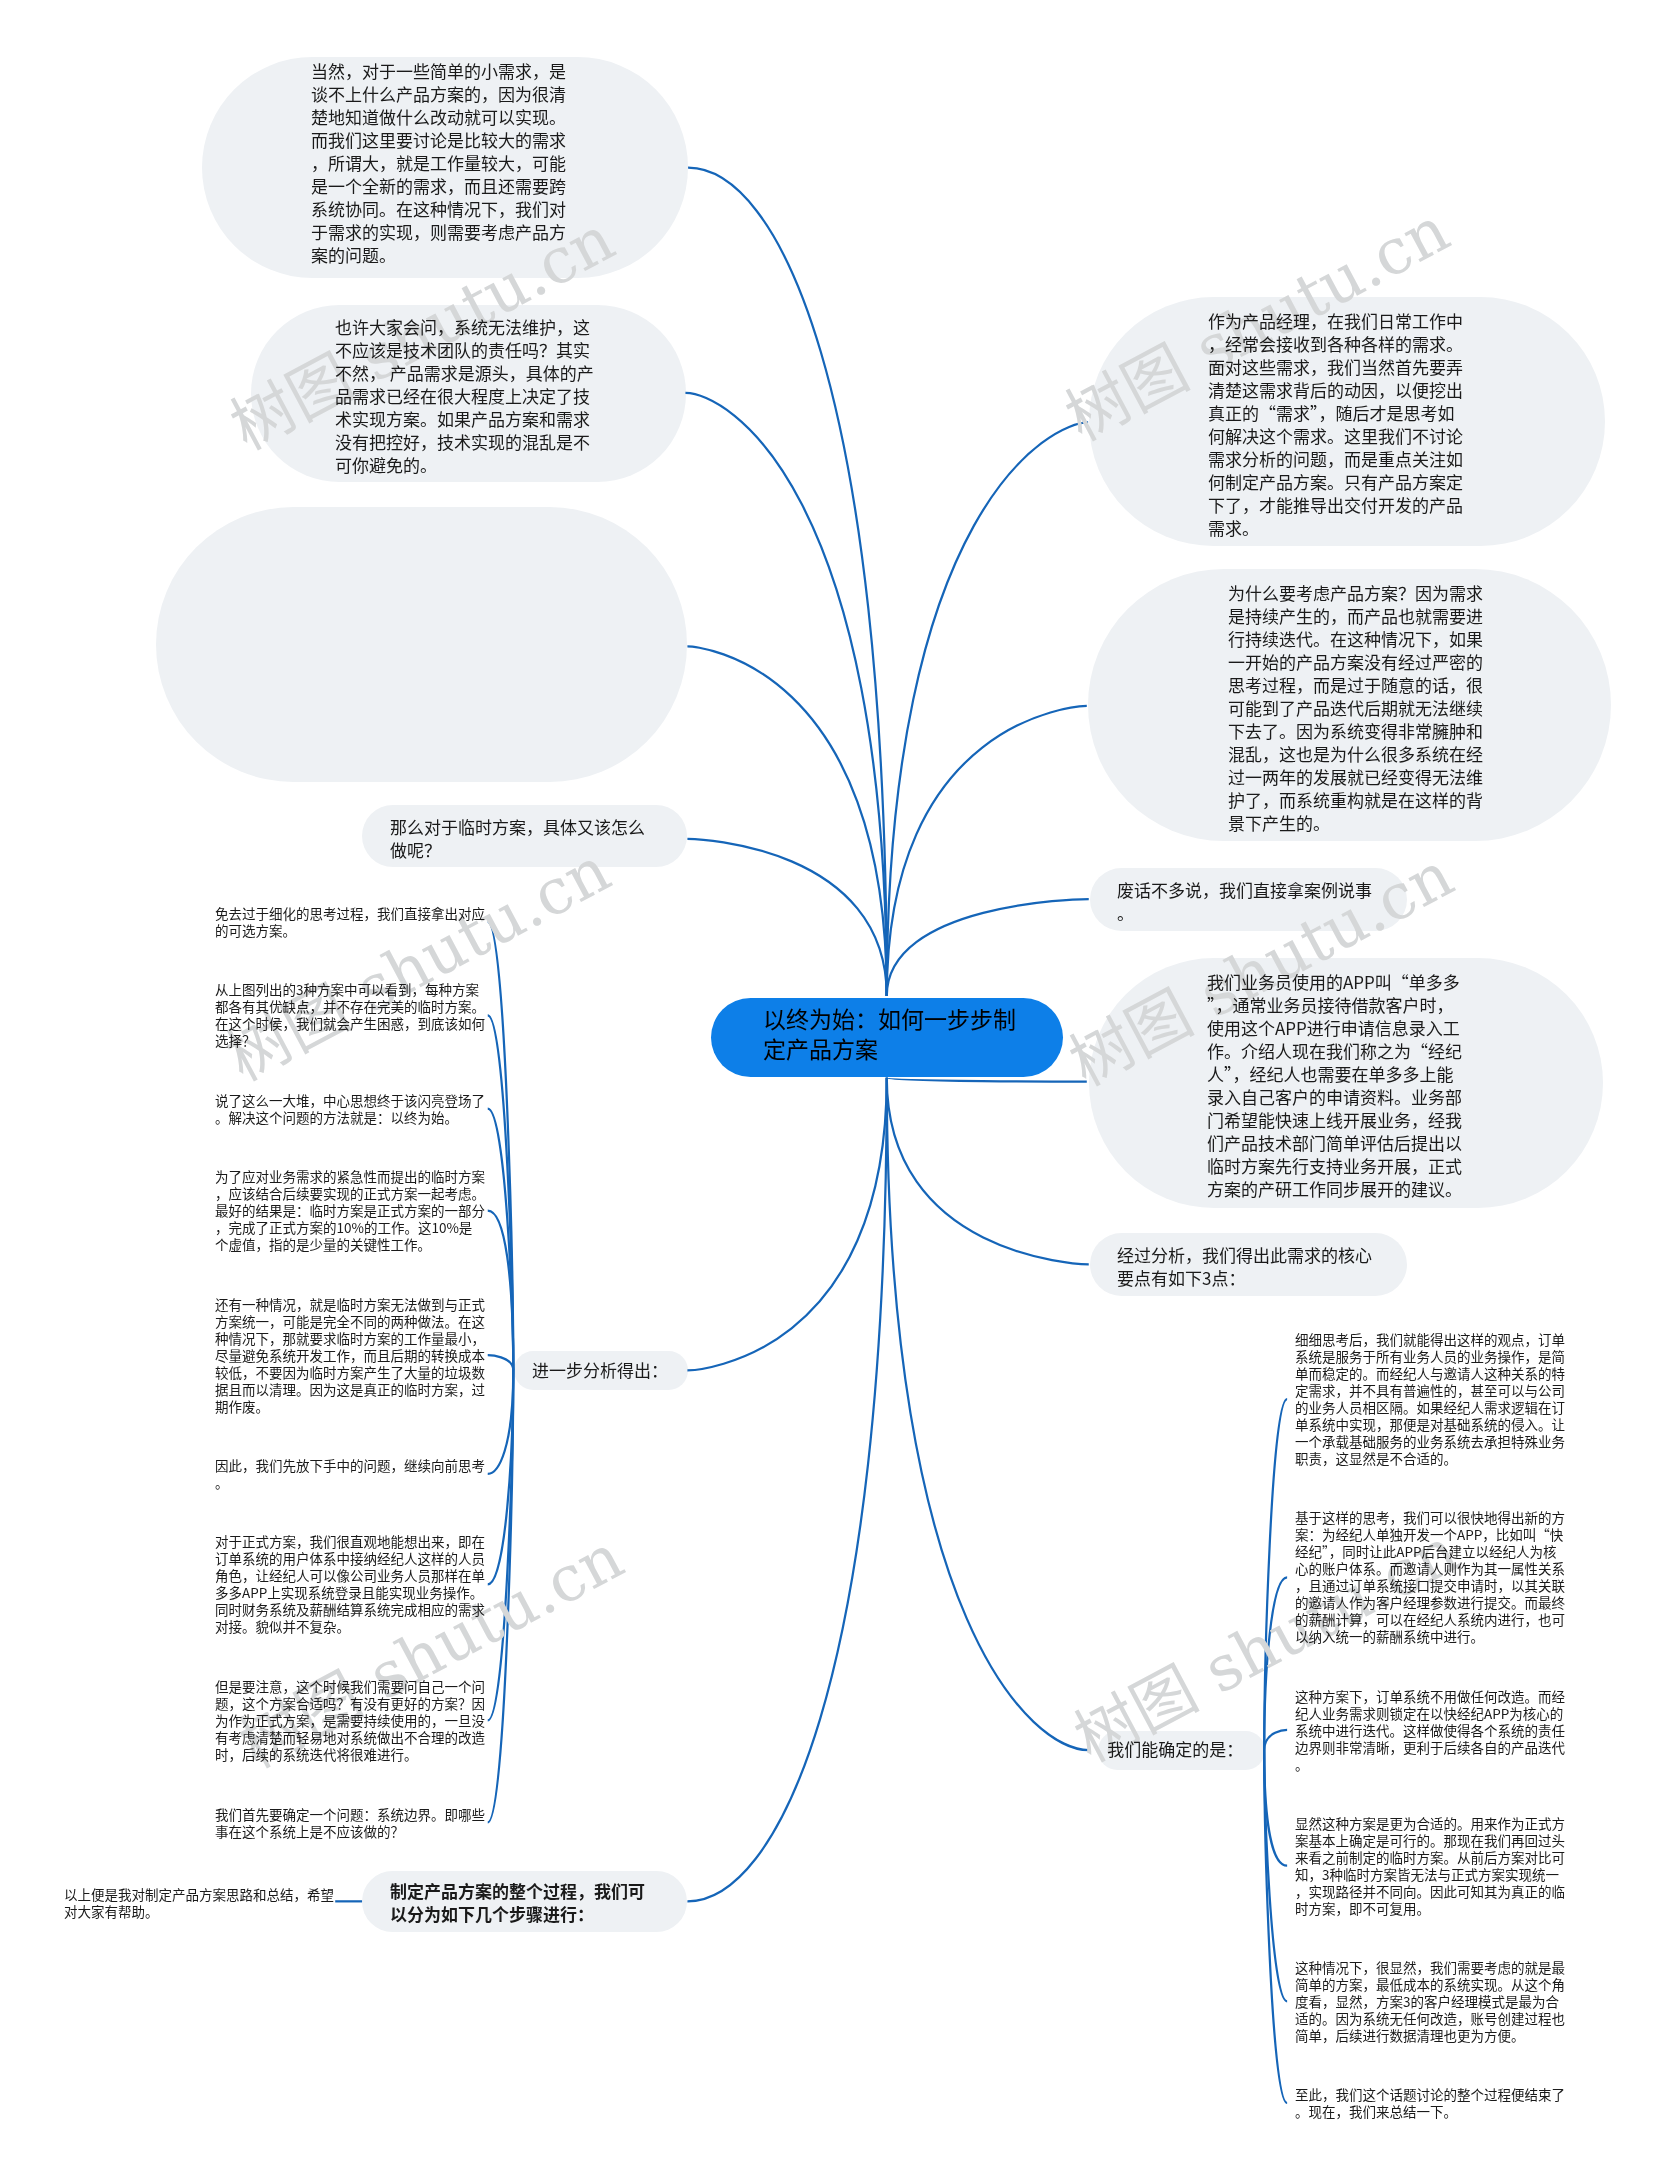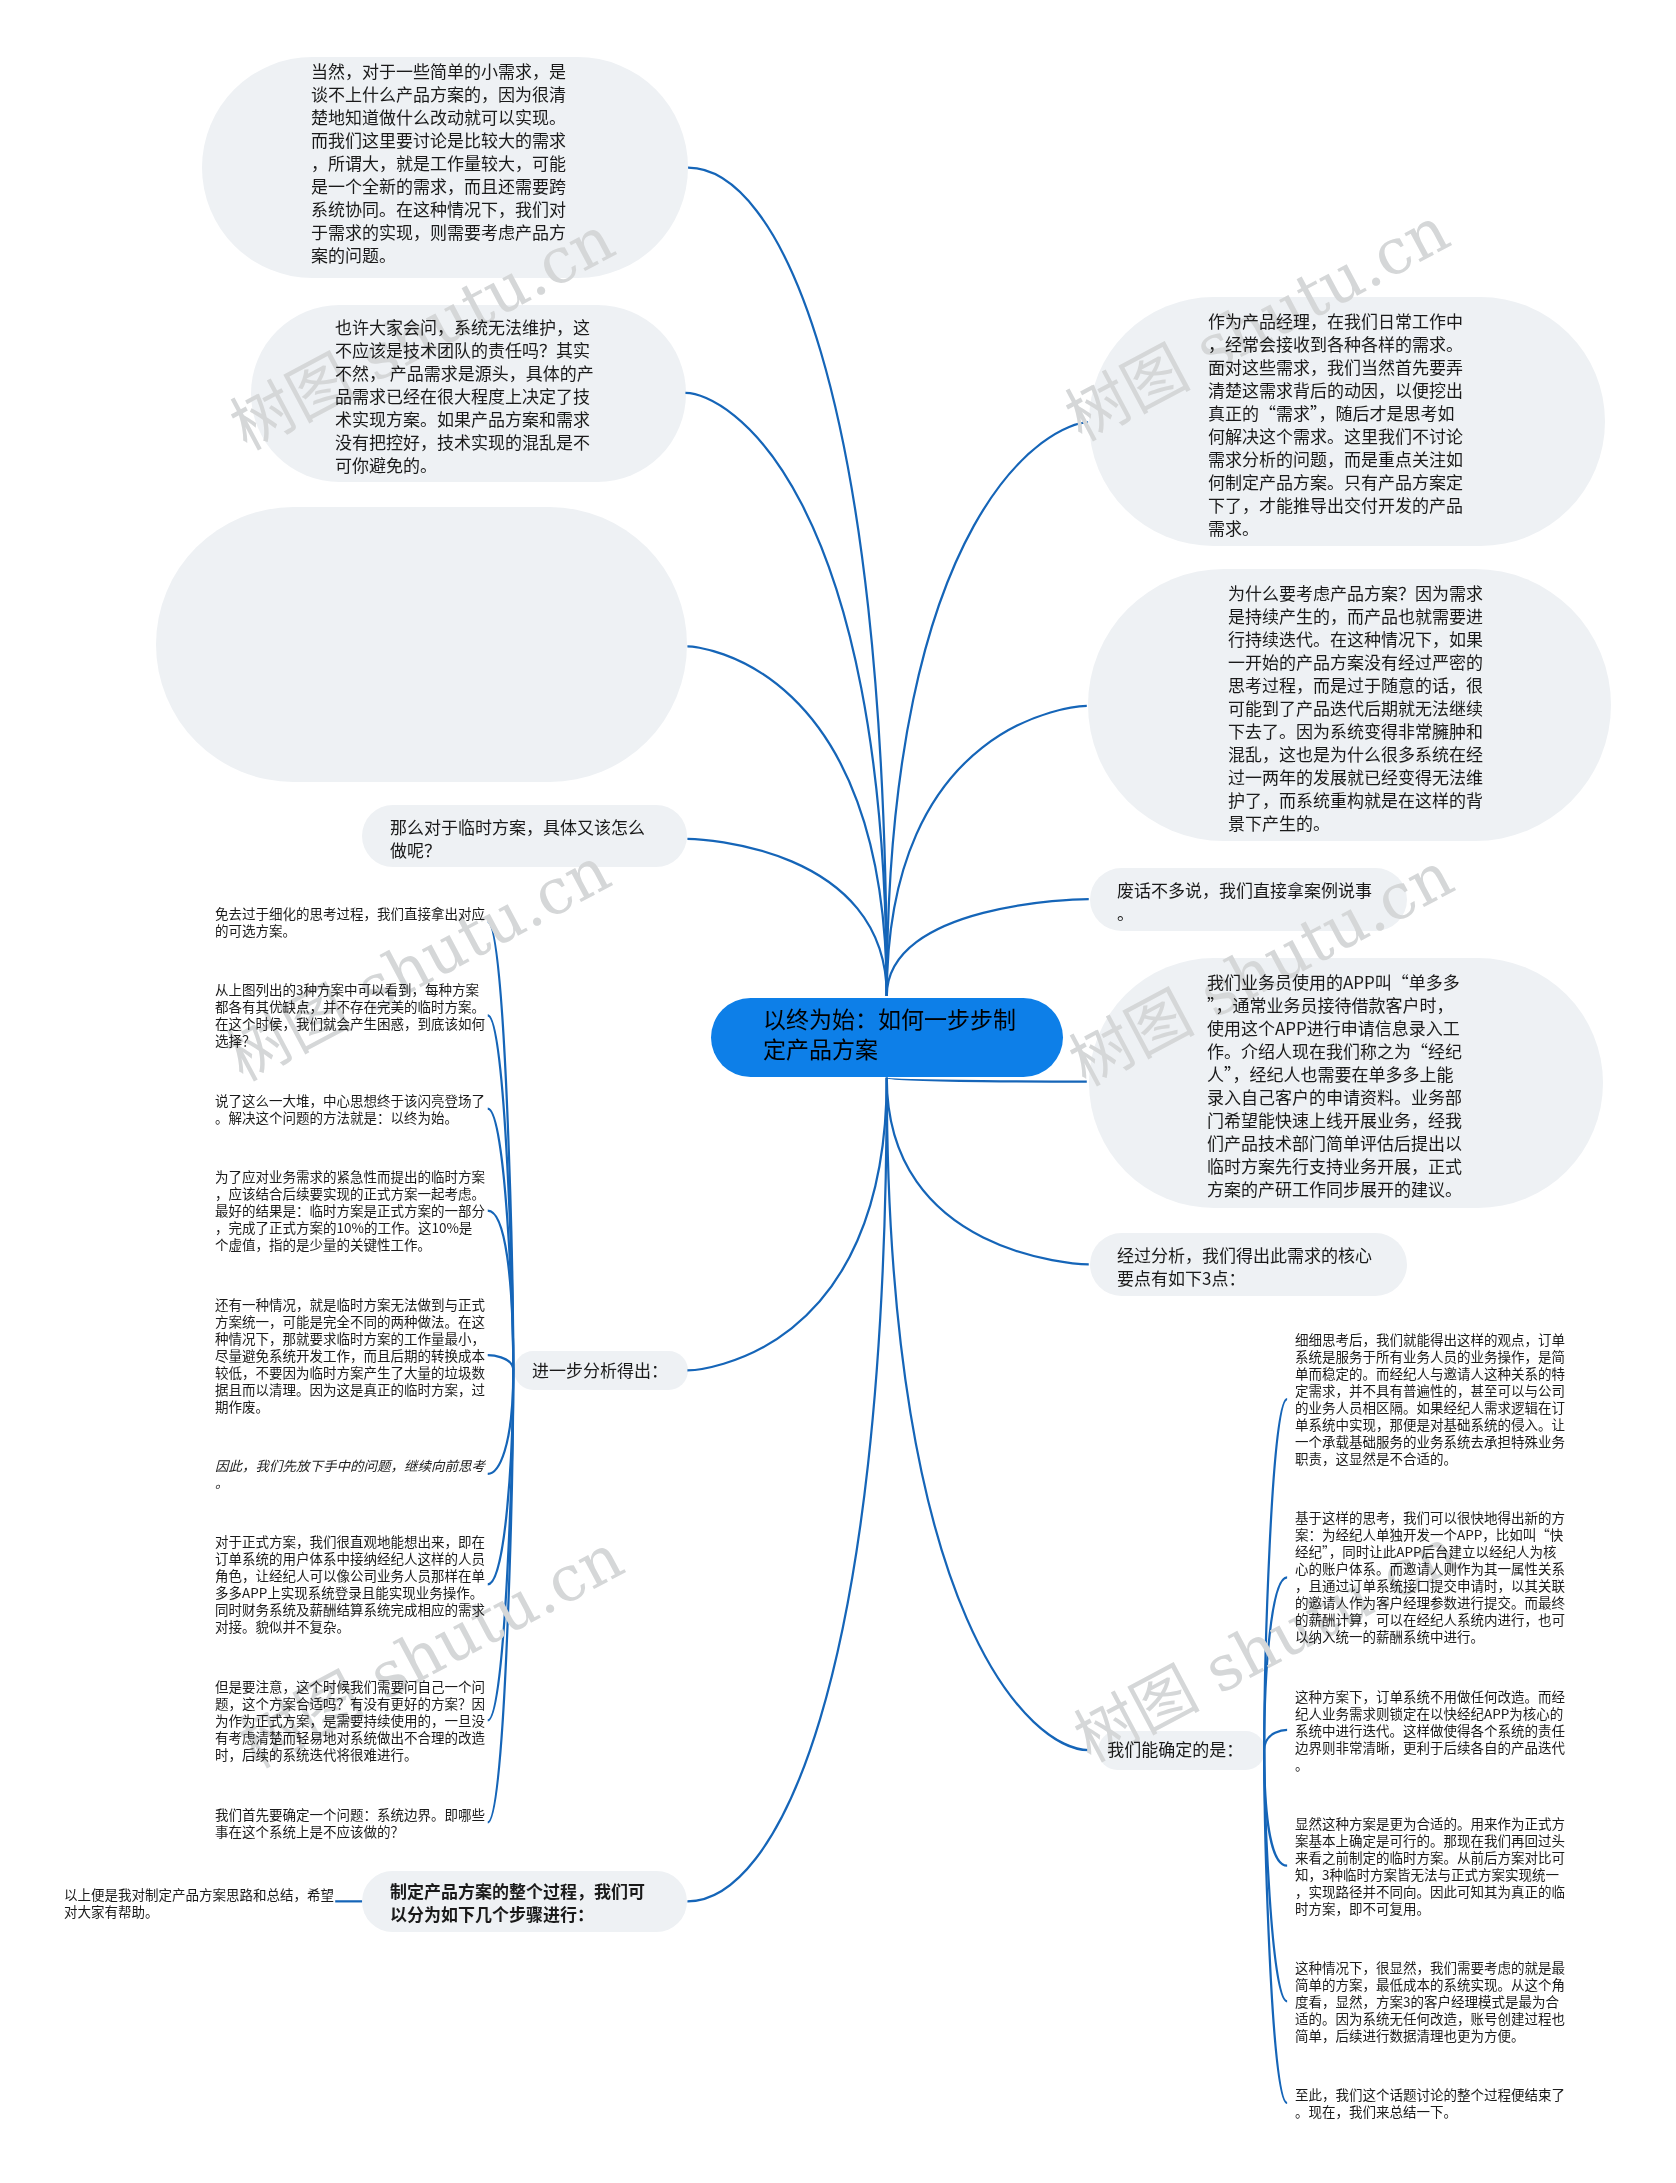--- a/index.html
+++ b/index.html
@@ -174,21 +174,21 @@
     <div class="node plain" style="left: 215px; top: 1296px;">
       <div class="txt" style="position: absolute; left: 0px; top: 0px;">还有一种情况，就是临时方案无法做到与正式
 方案统一，可能是完全不同的两种做法。在这
 种情况下，那就要求临时方案的工作量最小，
 尽量避免系统开发工作，而且后期的转换成本
 较低，不要因为临时方案产生了大量的垃圾数
 据且而以清理。因为这是真正的临时方案，过
 期作废。</div>
     </div>
     <div class="node plain" style="left: 215px; top: 1457px;">
-      <div class="txt" style="position: absolute; left: 0px; top: 0px; font-style: italic;">因此，我们先放下手中的问题，继续向前思考
+      <div class="txt" style="position: absolute; left: 0px; top: 0px;">因此，我们先放下手中的问题，继续向前思考
 。</div>
     </div>
     <div class="node plain" style="left: 215px; top: 1533px;">
       <div class="txt" style="position: absolute; left: 0px; top: 0px;">对于正式方案，我们很直观地能想出来，即在
 订单系统的用户体系中接纳经纪人这样的人员
 角色，让经纪人可以像公司业务人员那样在单
 多多APP上实现系统登录且能实现业务操作。
 同时财务系统及薪酬结算系统完成相应的需求
 对接。貌似并不复杂。</div>
     </div>

